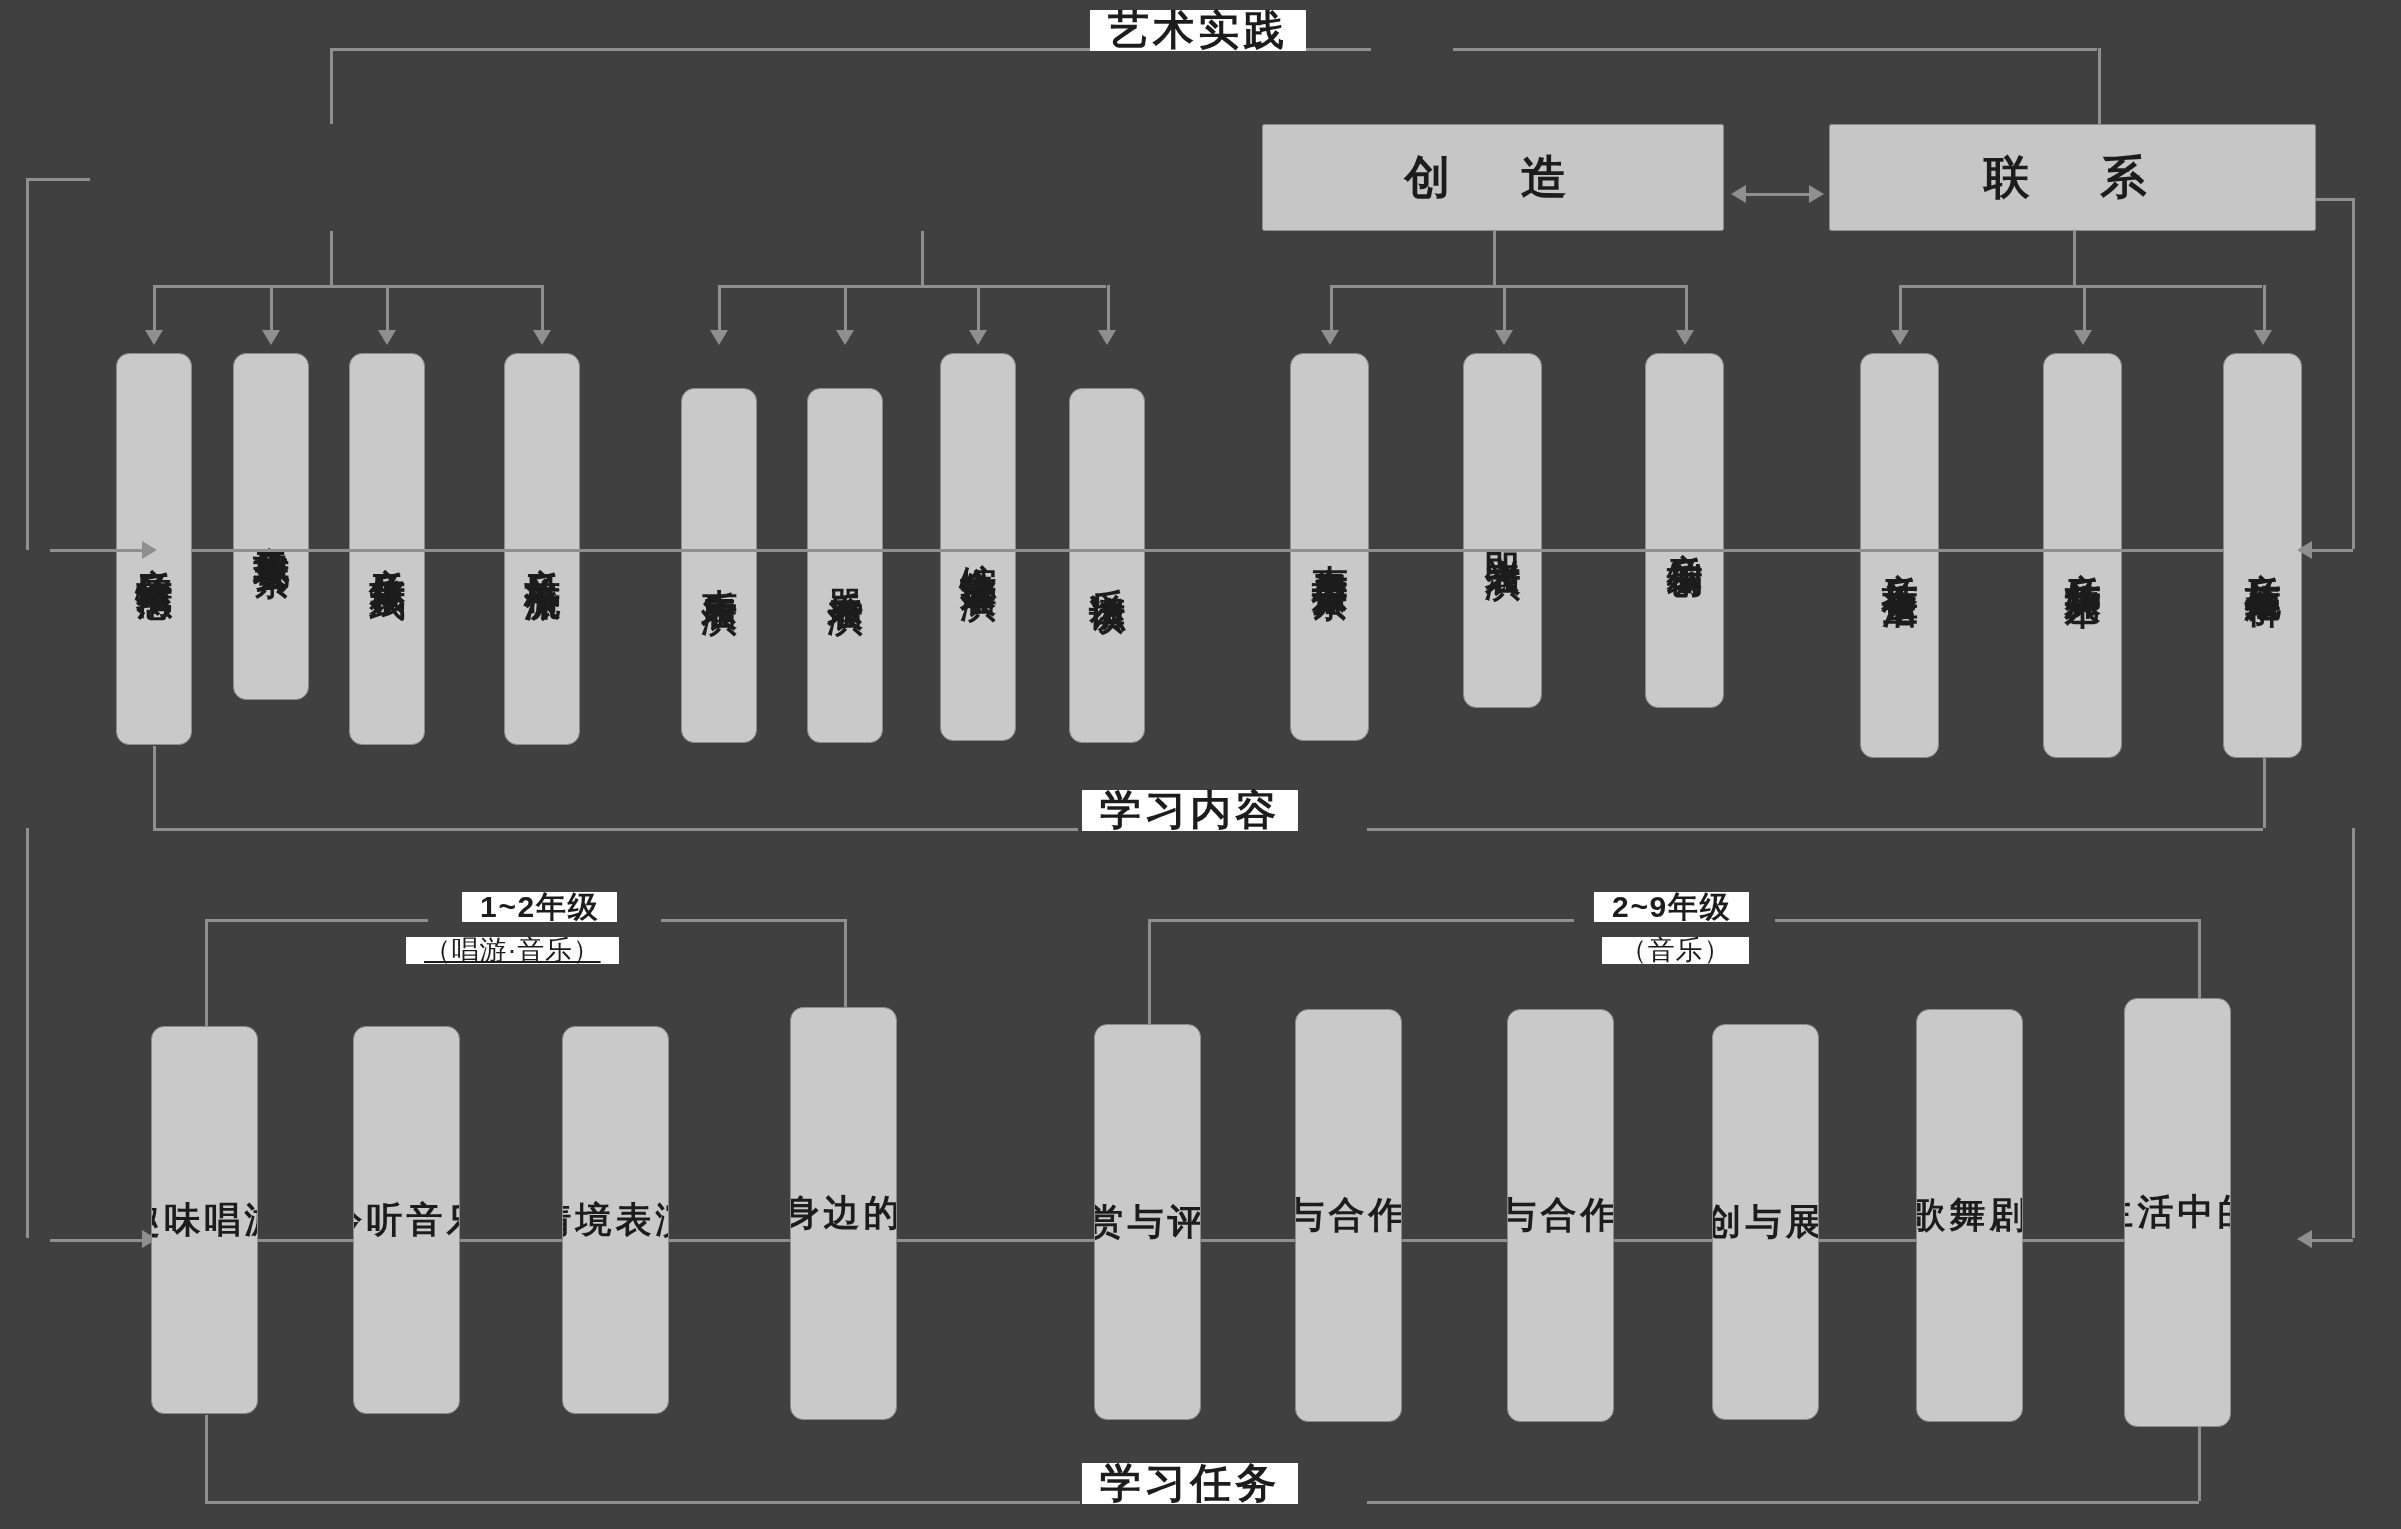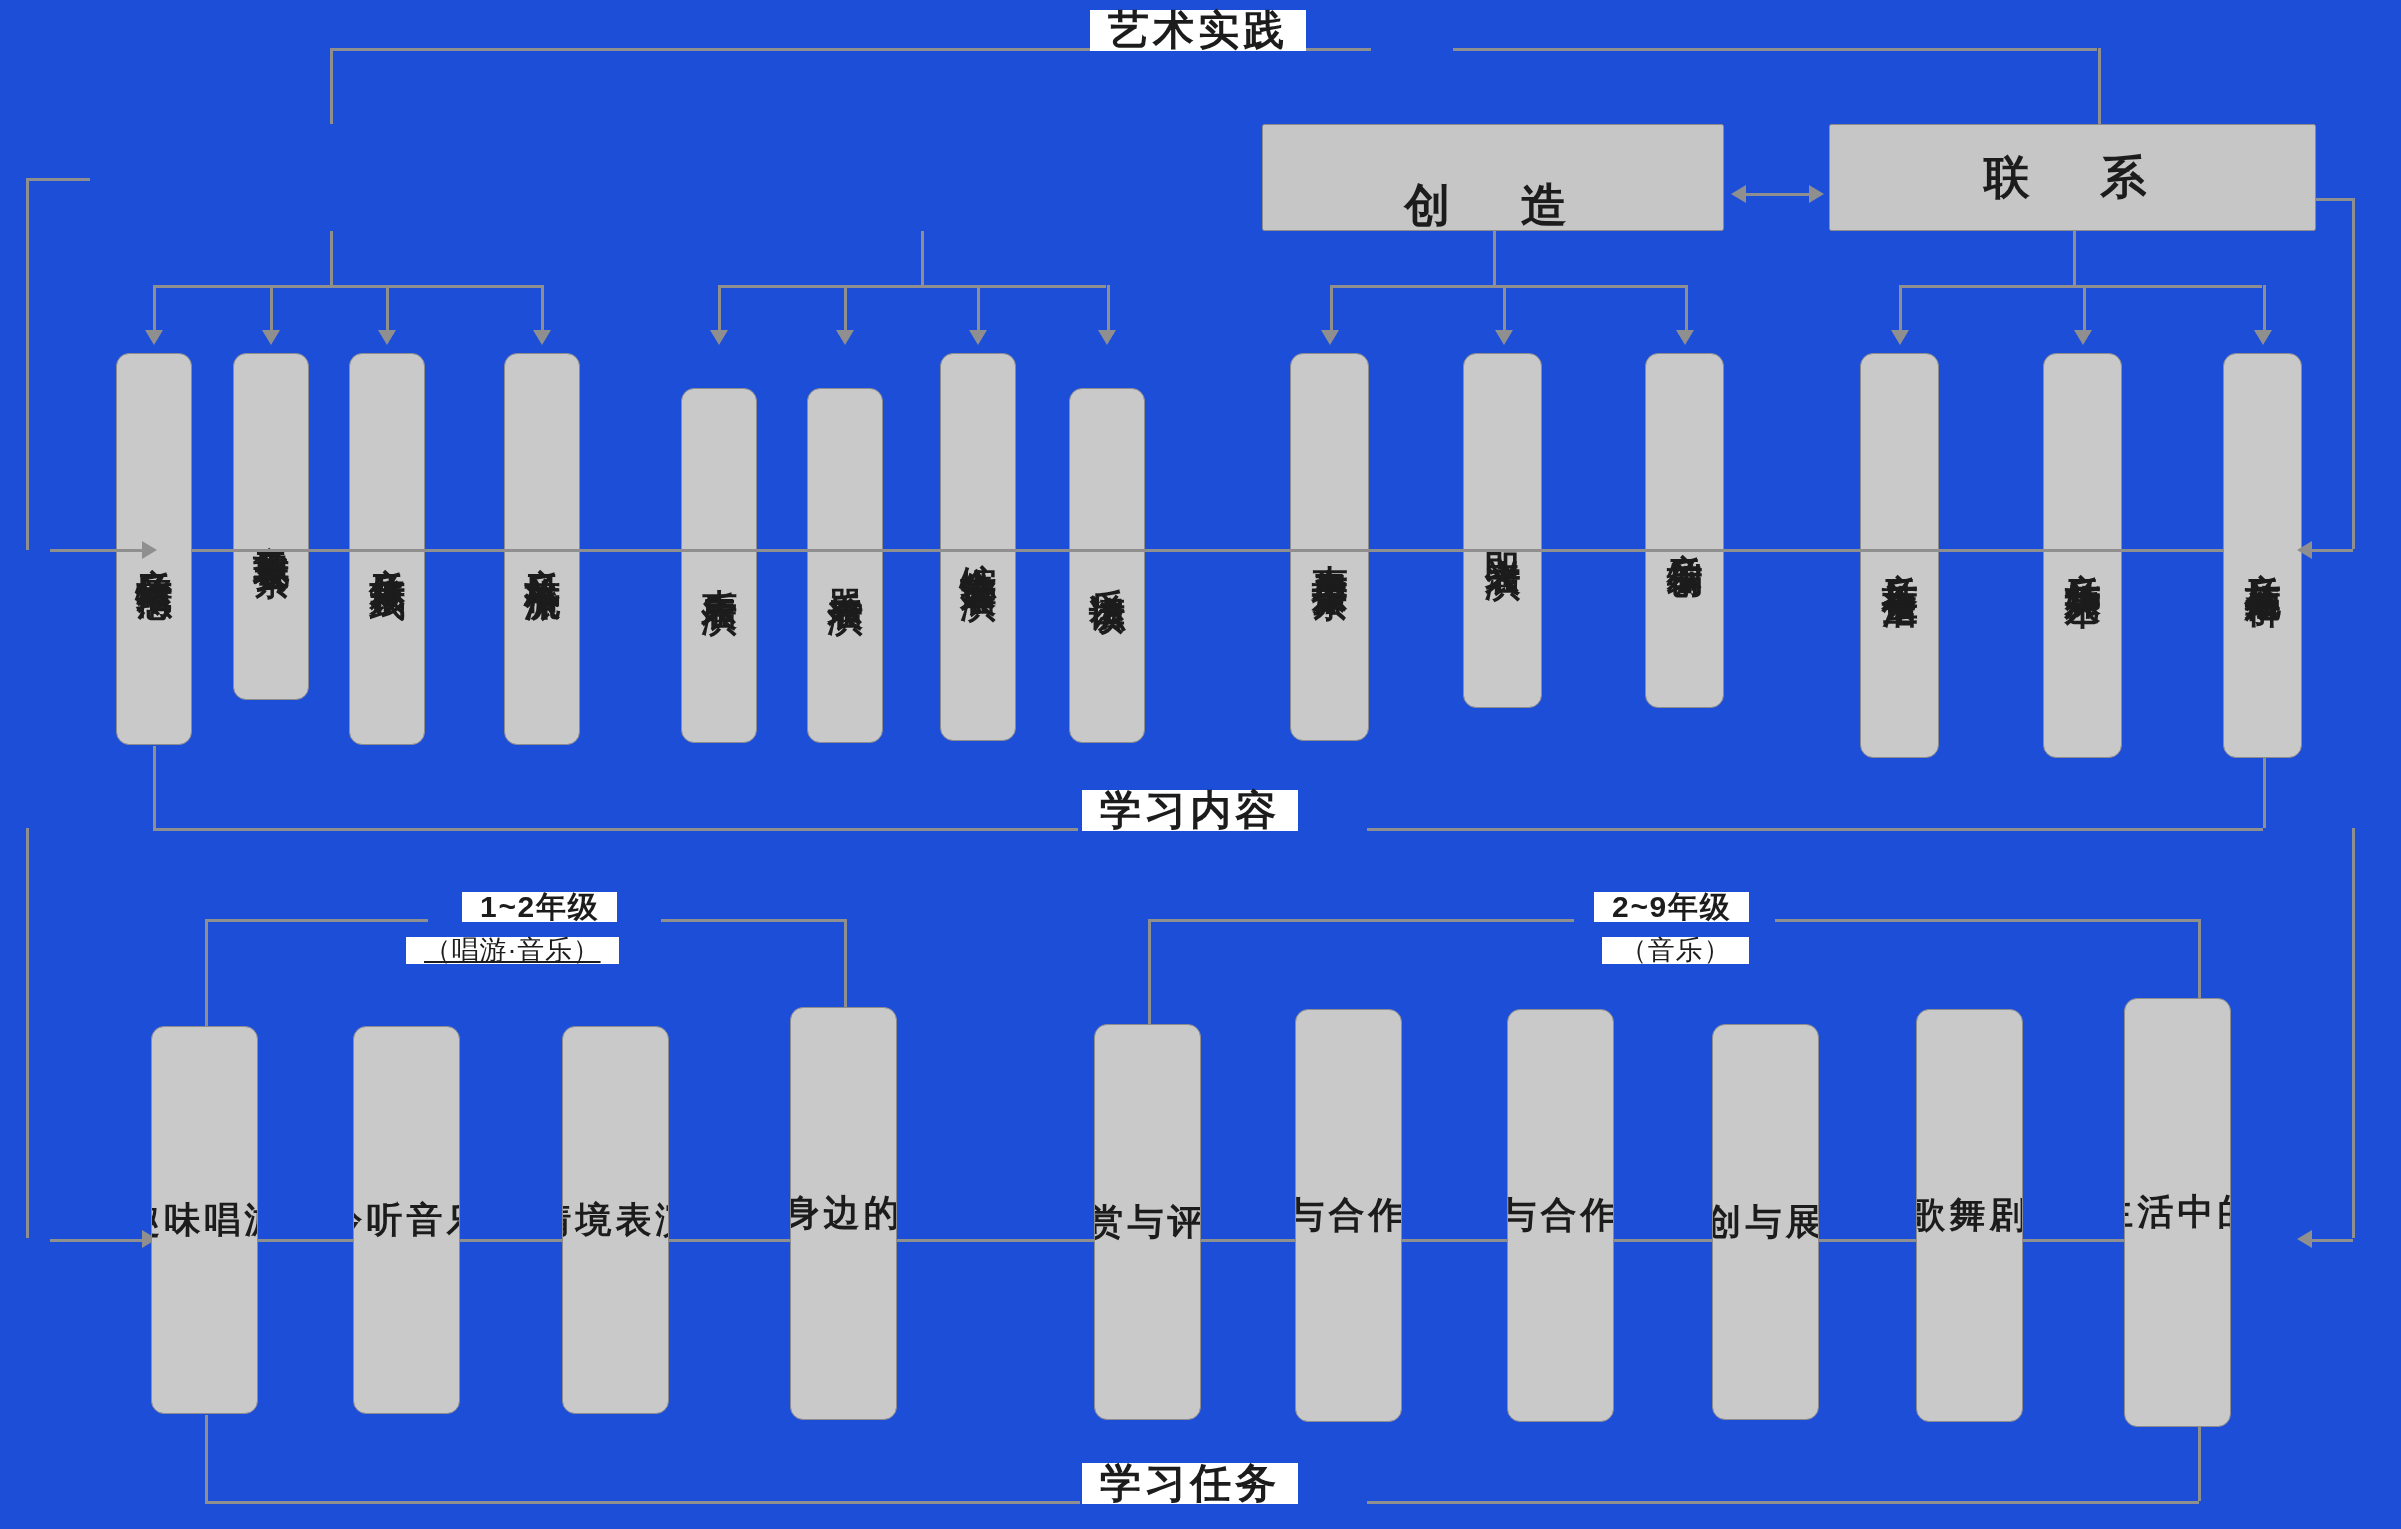--- a/index.html
+++ b/index.html
@@ -9,21 +9,21 @@
   }
   body {
     font-family: "Liberation Sans", "DejaVu Sans", sans-serif;
     color: #1c1c1c;
   }
   #canvas {
     position: relative;
     width: 2401px;
     height: 1529px;
     overflow: hidden;
-    background: #1d4ed8;
+    background: #404040;
   }
   
   .box {
     position: absolute;
     box-sizing: border-box;
     background: #c9c9c9;
     border: 1.7px solid #8d8d8d;
     border-radius: 2.5px;
     display: flex;
     align-items: center;
@@ -116,21 +116,21 @@
 <body>
 
 <div id="canvas">
 
   <div class="ln lnh" style="left:330px; top:48px; width:1041px;"></div>
   <div class="ln lnh" style="left:1453px; top:48px; width:644px;"></div>
   <div class="ln lnv" style="left:330px; top:48px; height:76px;"></div>
   <div class="ln lnv" style="left:2098px; top:48px; height:76px;"></div>
   <div class="label" style="left:1090px; top:10px;">艺术实践</div>
 
-  <div class="box top-box" style="left:1262px; top:124px; width:462px; height:107px;align-items:flex-end;">
+  <div class="box top-box" style="left:1262px; top:124px; width:462px; height:107px;">
     <span class="txt">创  造</span>
   </div>
   <div class="box top-box" style="left:1829px; top:124px; width:487px; height:107px;">
     <span class="txt">联  系</span>
   </div>
 
   <div class="ln lnh" style="left:1736px; top:193px; width:83px;"></div>
   <div class="arrow-l" style="left:1731px; top:185px;"></div>
   <div class="arrow-r" style="left:1809px; top:185px;"></div>
 

